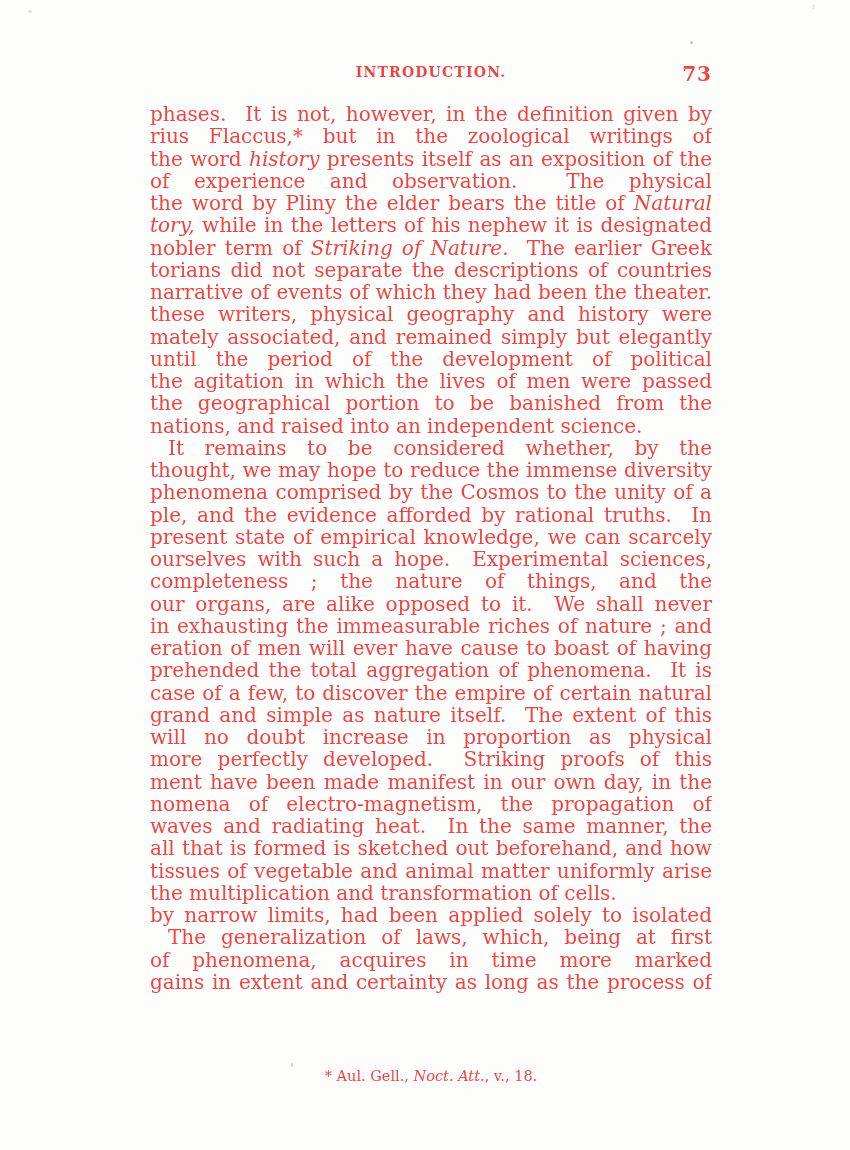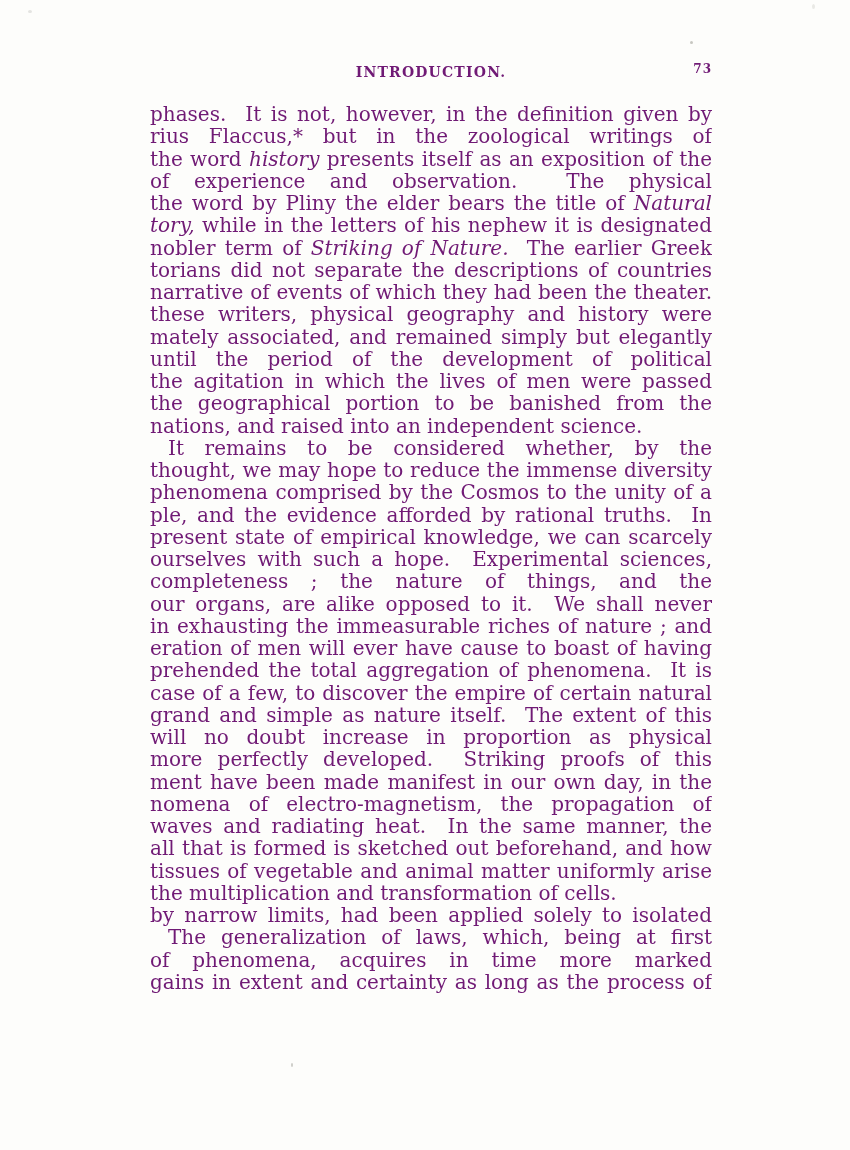--- a/index.html
+++ b/index.html
@@ -2,21 +2,21 @@
 <html><head>
 <meta charset="utf-8">
 <style>
   html, body { margin: 0; padding: 0; background: #ffffff; }
   .page {
     position: relative;
     width: 850px;
     height: 1150px;
     background: #fdfdfb;
     font-family: "DejaVu Serif", "Liberation Serif", serif;
-    color: #701a75;
+    color: #ef4444;
     overflow: hidden;
   }
   .header-row {
     position: absolute;
     left: 150px;
     top: 64px;
     width: 562px;
     height: 26px;
   }
   .header-title {
@@ -25,21 +25,21 @@
     text-align: center;
     font-weight: bold;
     font-size: 14px;
     letter-spacing: 1.2px;
   }
   .page-number {
     position: absolute;
     right: 0;
     top: -2px;
     font-weight: bold;
-    font-size: 12px;
+    font-size: 20px;
     letter-spacing: 1px;
   }
   .page-body {
     position: absolute;
     left: 150px;
     top: 103px;
     width: 562px;
   }
   .paragraph { margin: 0; }
   .line {
@@ -131,13 +131,14 @@
         <div class="line para-end"><span>the multiplication and transformation of cells.</span></div>
       </div>
       <div class="paragraph">
         <div class="line"><span>by narrow limits, had been applied solely to isolated groups</span></div>
         <div class="line first-indent"><span>The generalization of laws, which, being at first bounded</span></div>
         <div class="line"><span>of phenomena, acquires in time more marked gradations, and</span></div>
         <div class="line para-end"><span>gains in extent and certainty as long as the process of reason-</span></div>
       </div>
     </div>
 
+  <div class="footnote"><span>* Aul. Gell., </span><span class="it">Noct. Att.</span><span>, v., 18.</span></div>
 </div>
 
 </body></html>

